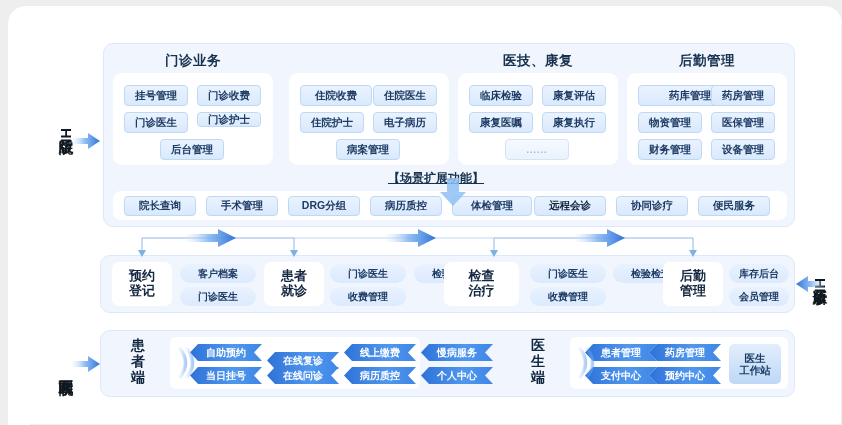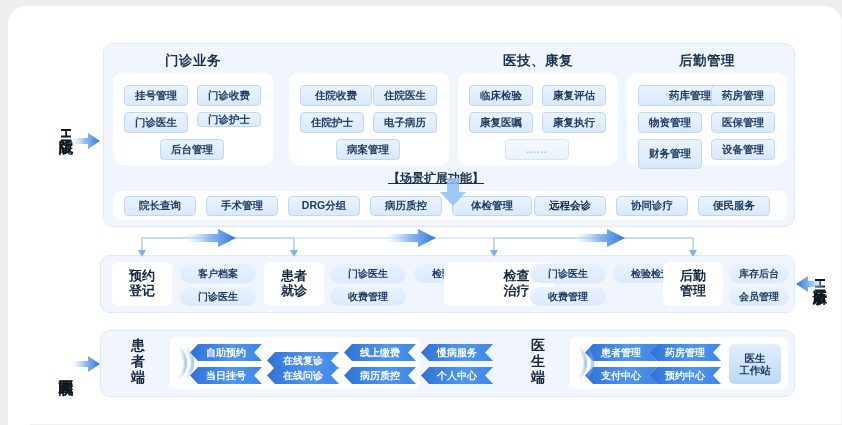--- a/index.html
+++ b/index.html
@@ -157,21 +157,21 @@
   <div class="chip" style="left:469px;top:112px;width:64px;height:21px;">康复医嘱</div>
   <div class="chip" style="left:542px;top:112px;width:64px;height:21px;">康复执行</div>
   <div class="chip dots" style="left:505px;top:139px;width:64px;height:21px;">......</div>
 
   <div class="grp-title" style="left:627px;top:52px;width:160px;">后勤管理</div>
   <div class="white-box" style="left:627px;top:73px;width:160px;height:92px;"></div>
   <div class="chip" style="left:638px;top:85px;width:84px;height:21px;padding-left:20px;">药库管理</div>
   <div class="chip" style="left:711px;top:85px;width:64px;height:21px;">药房管理</div>
   <div class="chip" style="left:638px;top:112px;width:64px;height:21px;">物资管理</div>
   <div class="chip" style="left:711px;top:112px;width:64px;height:21px;">医保管理</div>
-  <div class="chip" style="left:638px;top:139px;width:64px;height:30px;">财务管理</div>
+  <div class="chip" style="left:638px;top:139px;width:64px;height:21px;">财务管理</div>
   <div class="chip" style="left:711px;top:139px;width:64px;height:21px;">设备管理</div>
 
   <div class="scene-label" style="left:371px;top:170px;width:130px;text-align:center;text-decoration:underline;">【场景扩展功能】</div>
   <div class="scene-strip" style="left:113px;top:191px;width:674px;height:29px;"></div>
   <div class="chip" style="left:124px;top:196px;width:72px;height:20px;">院长查询</div>
   <div class="chip" style="left:206px;top:196px;width:72px;height:20px;">手术管理</div>
   <div class="chip" style="left:288px;top:196px;width:72px;height:20px;">DRG分组</div>
   <div class="chip" style="left:370px;top:196px;width:72px;height:20px;">病历质控</div>
   <div class="chip" style="left:452px;top:196px;width:80px;height:20px;">体检管理</div>
   <div class="chip strong" style="left:534px;top:196px;width:72px;height:20px;">远程会诊</div>
@@ -188,21 +188,21 @@
   <div class="pill" style="left:180px;top:287px;width:76px;height:19px;">门诊医生</div>
 
   <div class="stage" style="left:264px;top:262px;width:60px;height:44px;">
     <span><span>患者</span><br>
     <span>就诊</span></span>
   </div>
   <div class="pill" style="left:330px;top:264px;width:76px;height:19px;">门诊医生</div>
   <div class="pill" style="left:330px;top:287px;width:76px;height:19px;">收费管理</div>
   <div class="pill" style="left:414px;top:264px;width:76px;height:19px;">检验检查</div>
 
-  <div class="stage" style="left:444px;top:262px;width:75px;height:44px;padding-left:35px;">
+  <div class="stage" style="left:444px;top:262px;width:75px;height:44px;">
     <span><span>检查</span><br>
     <span>治疗</span></span>
   </div>
   <div class="pill" style="left:530px;top:264px;width:76px;height:19px;">门诊医生</div>
   <div class="pill" style="left:530px;top:287px;width:76px;height:19px;">收费管理</div>
   <div class="pill" style="left:613px;top:264px;width:76px;height:19px;">检验检查</div>
 
   <div class="stage" style="left:663px;top:262px;width:60px;height:44px;">
     <span><span>后勤</span><br>
     <span>管理</span></span>

